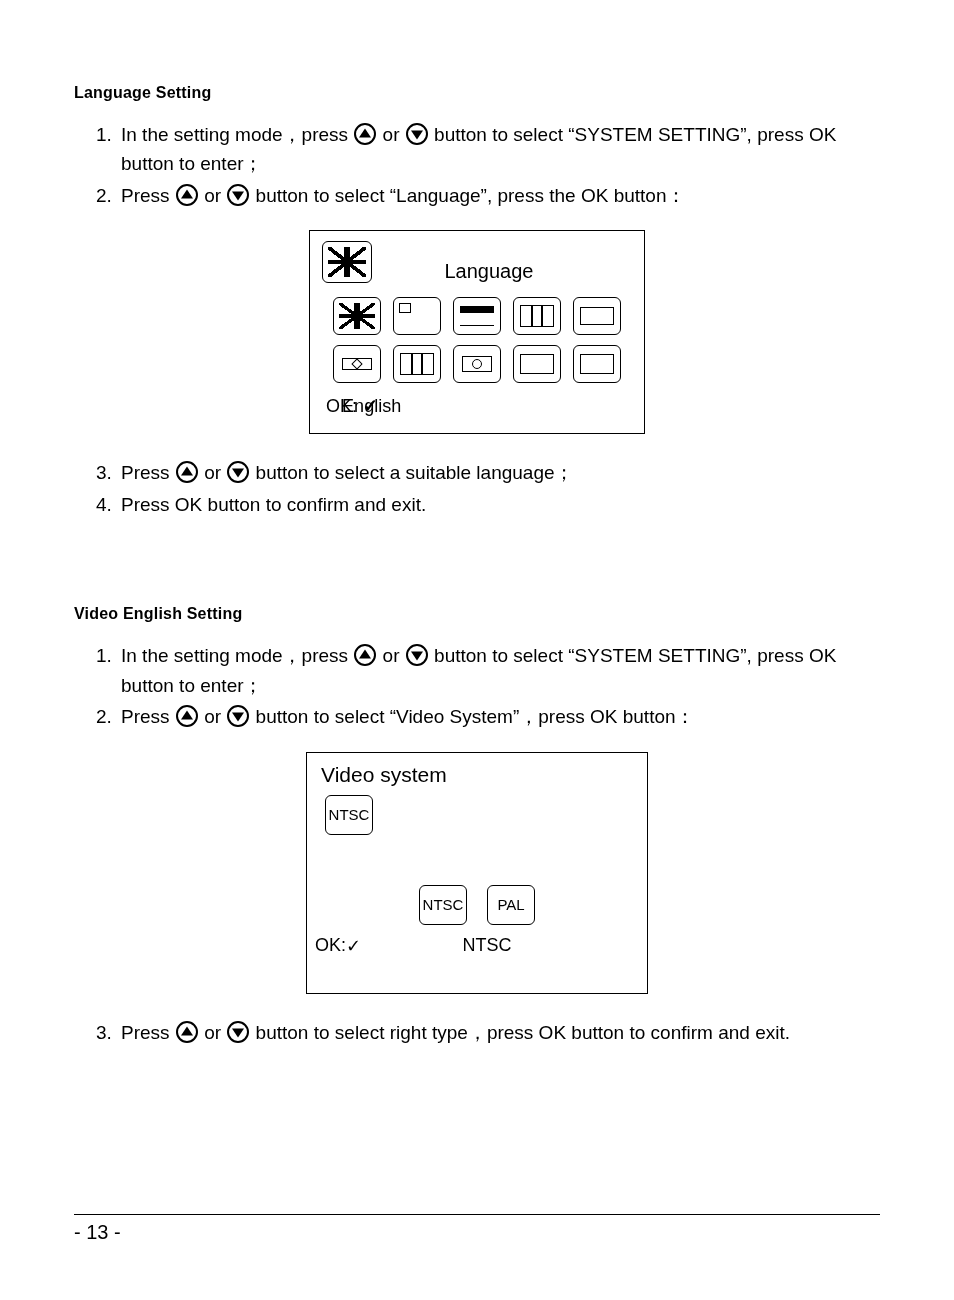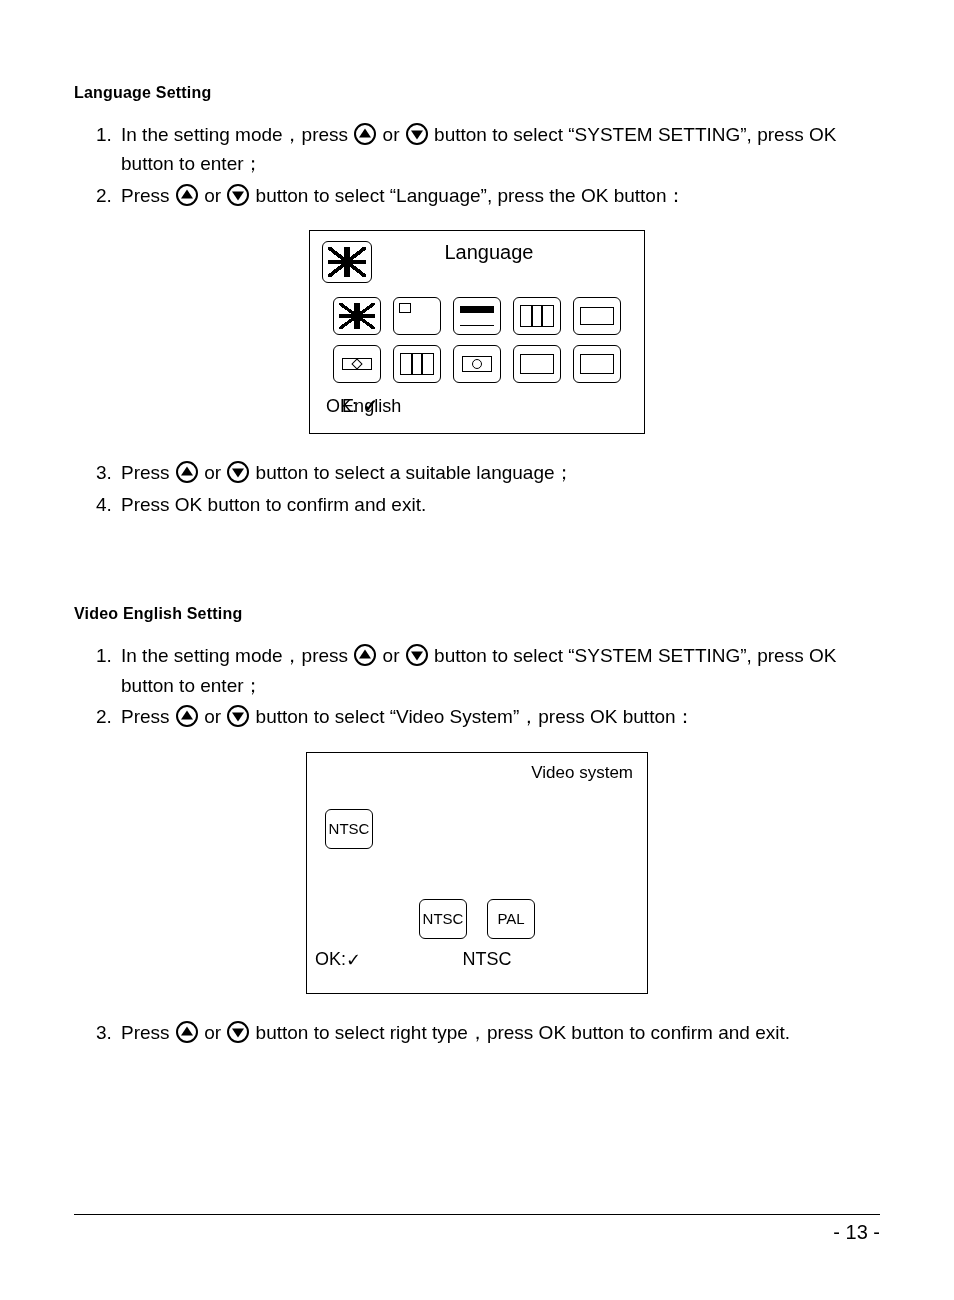--- a/index.html
+++ b/index.html
@@ -221,23 +221,23 @@
     flex: 1;
     text-align: left;
     margin-left: -36px;
   }
   .screen-video {
     width: 342px;
     height: 242px;
     padding: 10px 14px 8px 14px;
   }
   .vs-title {
-    text-align: right;
-    font-size: 17px;
-    margin-bottom: 26px;
+    text-align: left;
+    font-size: 21px;
+    margin-bottom: 8px;
   }
   .vs-top {
     margin: 4px 0 50px 4px;
   }
   .vs-tile {
     display: inline-flex;
     align-items: center;
     justify-content: center;
     border: 1.5px solid #000;
     border-radius: 6px;
@@ -264,32 +264,32 @@
     flex: 1;
     text-align: center;
     margin-left: -20px;
   }
   .section2 { margin-top: 86px; }
   .page-footer {
     position: absolute;
     left: 74px;
     right: 74px;
     bottom: 56px;
-    text-align: right;
+    text-align: left;
   }
   .page-footer .line {
     border-top: 1.5px solid #000;
     margin-bottom: 6px;
   }
   .page-footer .pn {
     font-size: 20px;
   }
   .lang-header {
     display: flex;
-    align-items: flex-start;
+    align-items: flex-end;
     gap: 24px;
     margin-bottom: 6px;
   }
   .lang-header .screen-title { margin: 0; flex: 1; text-align: center; margin-left: -50px;}
 </style>
 </head>
 <body>
 
 <div class="page">
 

